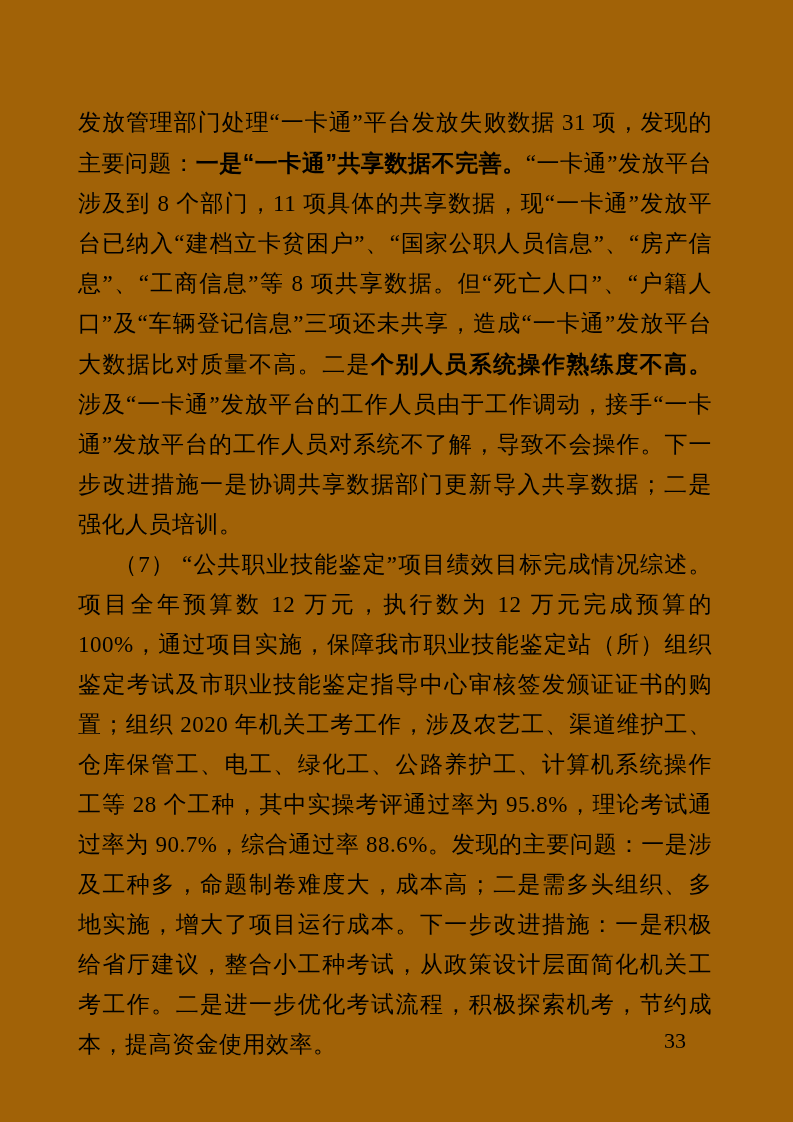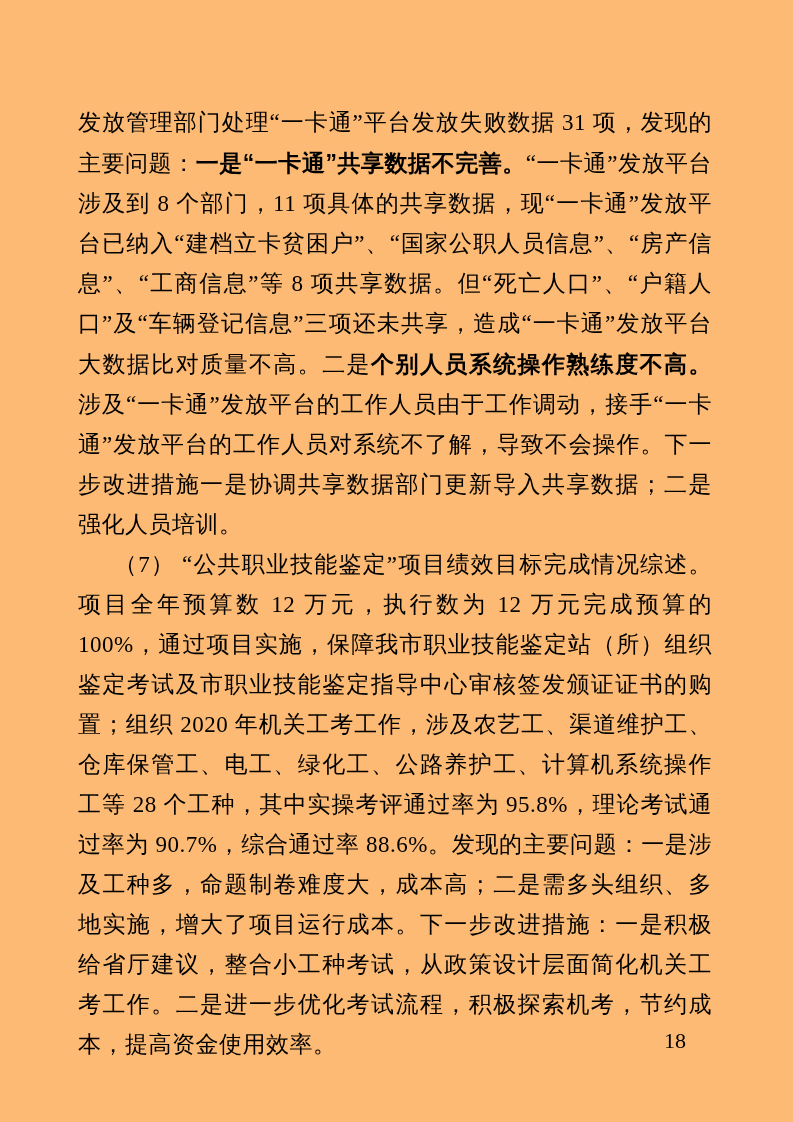--- a/index.html
+++ b/index.html
@@ -4,21 +4,21 @@
 <style>
   html, body {
     margin: 0;
     padding: 0;
     background: #ffffff;
   }
   .page {
     position: relative;
     width: 793px;
     height: 1122px;
-    background: #fdba74;
+    background: #a16207;
     overflow: hidden;
     font-family: "Liberation Serif", "DejaVu Serif", serif;
     color: #000000;
   }
   .content {
     position: absolute;
     left: 78px;
     top: 103px;
     width: 634px;
     font-size: 23px;
@@ -51,14 +51,14 @@
   }
 </style>
 </head>
 <body>
 
 <div class="page">
   <div class="content">
     <p class="para"><span class="seg">发放管理部门处理“一卡通”平台发放失败数据 31 项，发现的主要问题：</span><span class="seg-bold">一是“一卡通”共享数据不完善。</span><span class="seg">“一卡通”发放平台涉及到 8 个部门，11 项具体的共享数据，现“一卡通”发放平台已纳入“建档立卡贫困户”、“国家公职人员信息”、“房产信息”、“工商信息”等 8 项共享数据。但“死亡人口”、“户籍人口”及“车辆登记信息”三项还未共享，造成“一卡通”发放平台大数据比对质量不高。二是</span><span class="seg-bold">个别人员系统操作熟练度不高。</span><span class="seg">涉及“一卡通”发放平台的工作人员由于工作调动，接手“一卡通”发放平台的工作人员对系统不了解，导致不会操作。下一步改进措施一是协调共享数据部门更新导入共享数据；二是强化人员培训。</span></p>
     <p class="para indent"><span class="seg">（7） “公共职业技能鉴定”项目绩效目标完成情况综述。项目全年预算数 12 万元，执行数为 12 万元完成预算的 100%，通过项目实施，保障我市职业技能鉴定站（所）组织鉴定考试及市职业技能鉴定指导中心审核签发颁证证书的购置；组织 2020 年机关工考工作，涉及农艺工、渠道维护工、仓库保管工、电工、绿化工、公路养护工、计算机系统操作工等 28 个工种，其中实操考评通过率为 95.8%，理论考试通过率为 90.7%，综合通过率 88.6%。发现的主要问题：一是涉及工种多，命题制卷难度大，成本高；二是需多头组织、多地实施，增大了项目运行成本。下一步改进措施：一是积极给省厅建议，整合小工种考试，从政策设计层面简化机关工考工作。二是进一步优化考试流程，积极探索机考，节约成本，提高资金使用效率。</span></p>
   </div>
-  <div class="page-number">18</div>
+  <div class="page-number">33</div>
 </div>
 
 </body></html>

